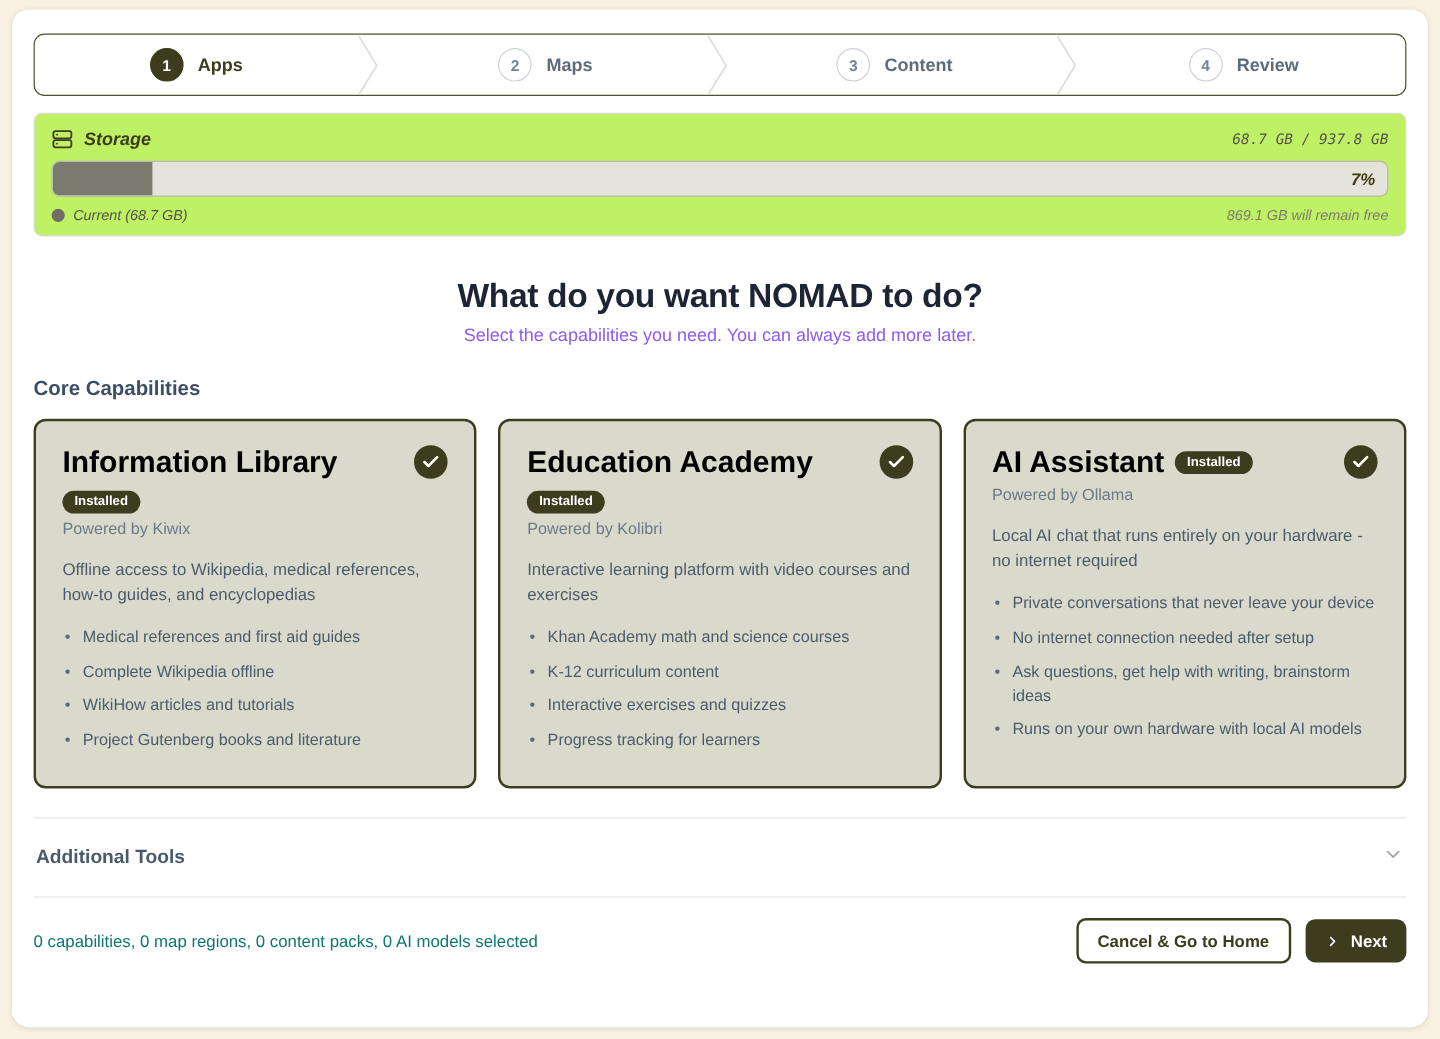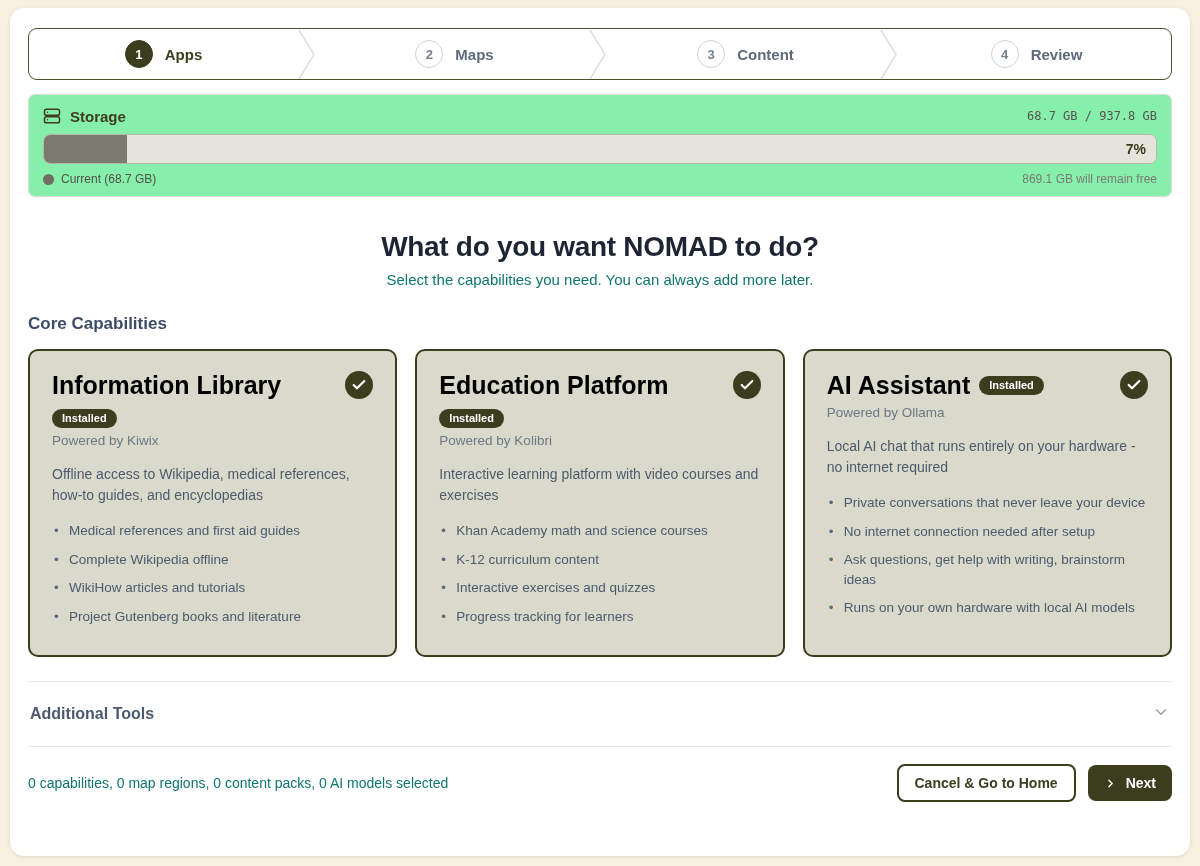--- a/index.html
+++ b/index.html
@@ -35,24 +35,25 @@
     color: #76828f; background: #fff; border: 1.5px solid #ccd2d9;
   }
   .step-label { font-size: 15px; font-weight: 600; color: #5d6b7b; }
   .step.active .step-circle { background: #3b3d1e; border-color: #3b3d1e; color: #fff; }
   .step.active .step-label { color: #3b3d1e; font-weight: 700; }
   .step-sep { display: flex; align-items: center; }
 
   
   .storage {
     margin-top: 14px;
-    background: #86efac;
+    background: #bef264;
     border: 1px solid #dddcd4;
     border-radius: 7px;
     padding: 12px 14px 10px 14px;
+    font-style: italic;
   }
   .storage-head { display: flex; align-items: center; justify-content: space-between; }
   .storage-title-group { display: flex; align-items: center; gap: 9px; }
   .storage-icon { display: flex; }
   .storage-title { font-size: 15px; font-weight: 700; color: #413c1b; }
   .storage-usage { font-family: "DejaVu Sans Mono", monospace; font-size: 12px; color: #57534e; }
   .progress-track {
     position: relative; margin-top: 9px;
     height: 30px; background: #e4e4dc;
     border: 1px solid #b7b7ac; border-radius: 7px;
@@ -66,21 +67,21 @@
   .storage-foot { display: flex; align-items: center; justify-content: space-between; margin-top: 8px; gap: 16px; }
   .legend { display: flex; align-items: center; gap: 7px; font-size: 12px; color: #54514b; }
   .legend-dot { width: 11px; height: 11px; border-radius: 50%; background: #716f64; display: inline-block; }
   .remaining { font-size: 12px; color: #7d7a72; }
 
   
   h1.page-title {
     margin-top: 34px; text-align: center;
     font-size: 28px; font-weight: 700; color: #1d2433; letter-spacing: -0.3px;
   }
-  .subtitle { margin-top: 8px; text-align: center; font-size: 15px; color: #0f766e; }
+  .subtitle { margin-top: 8px; text-align: center; font-size: 15px; color: #8b5cf6; }
   .section-heading { margin-top: 26px; font-size: 17px; font-weight: 600; color: #3d4d66; }
 
   
   .cards {
     margin-top: 15px;
     display: grid; grid-template-columns: 1fr 1fr 1fr; gap: 18px;
   }
   .card {
     background: #d9dacc;
     border: 2px solid #3b3d1e;
@@ -227,21 +228,21 @@
           <li>Medical references and first aid guides</li>
           <li>Complete Wikipedia offline</li>
           <li>WikiHow articles and tutorials</li>
           <li>Project Gutenberg books and literature</li>
         </ul>
   </div>
 
   <div class="card">
     <div class="card-head">
       <div class="card-title-group">
-        <span class="card-title">Education Platform</span>
+        <span class="card-title">Education Academy</span>
         <span class="badge">Installed</span>
       </div>
       <span class="check">
         <svg width="16" height="16" viewBox="0 0 24 24" fill="none" stroke="#ffffff" stroke-width="3.2" stroke-linecap="round" stroke-linejoin="round">
               <polyline points="20 6 9 17 4 12"></polyline>
             </svg>
       </span>
     </div>
     <div class="card-powered">Powered by Kolibri</div>
     <p class="card-desc">Interactive learning platform with video courses and exercises</p>

